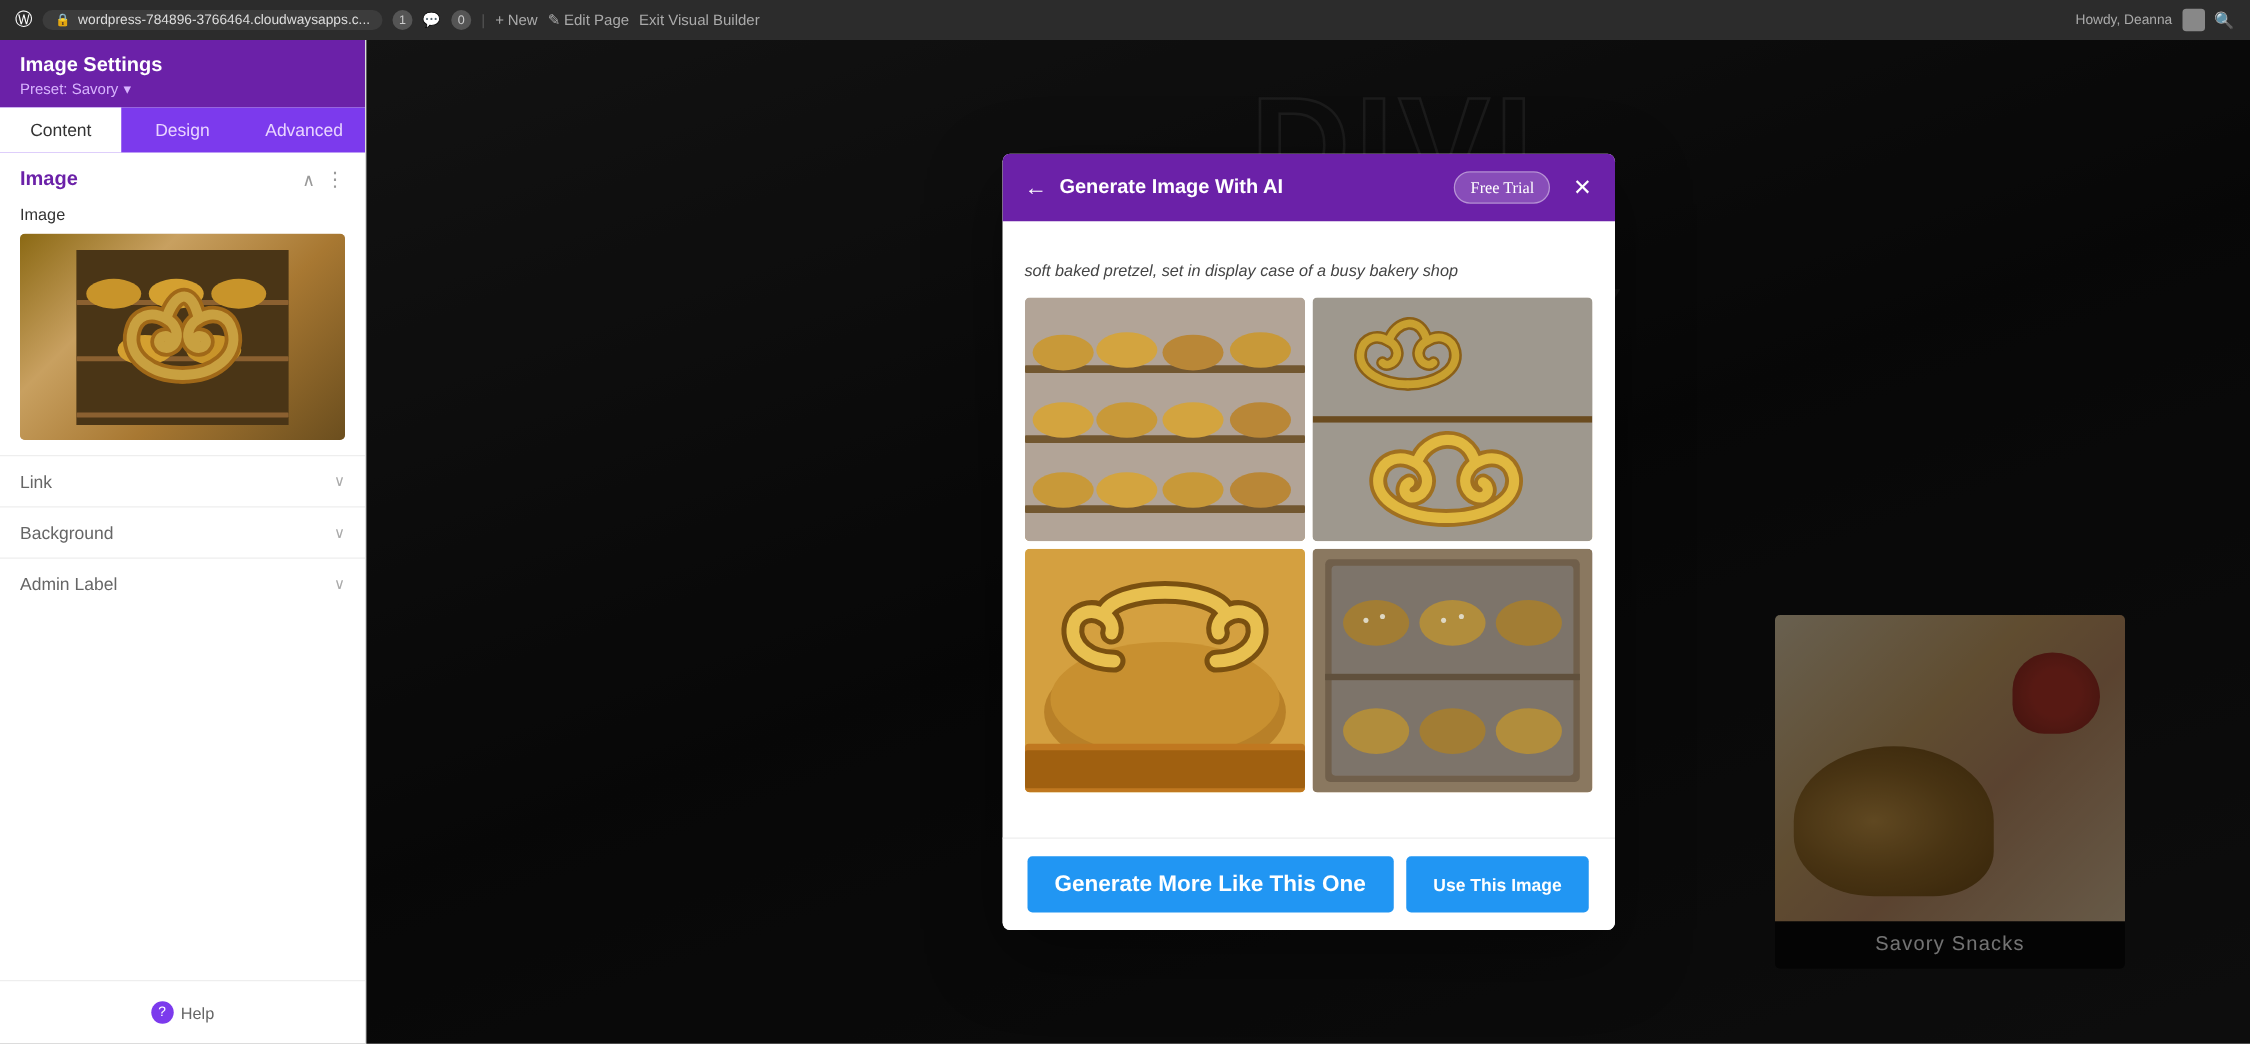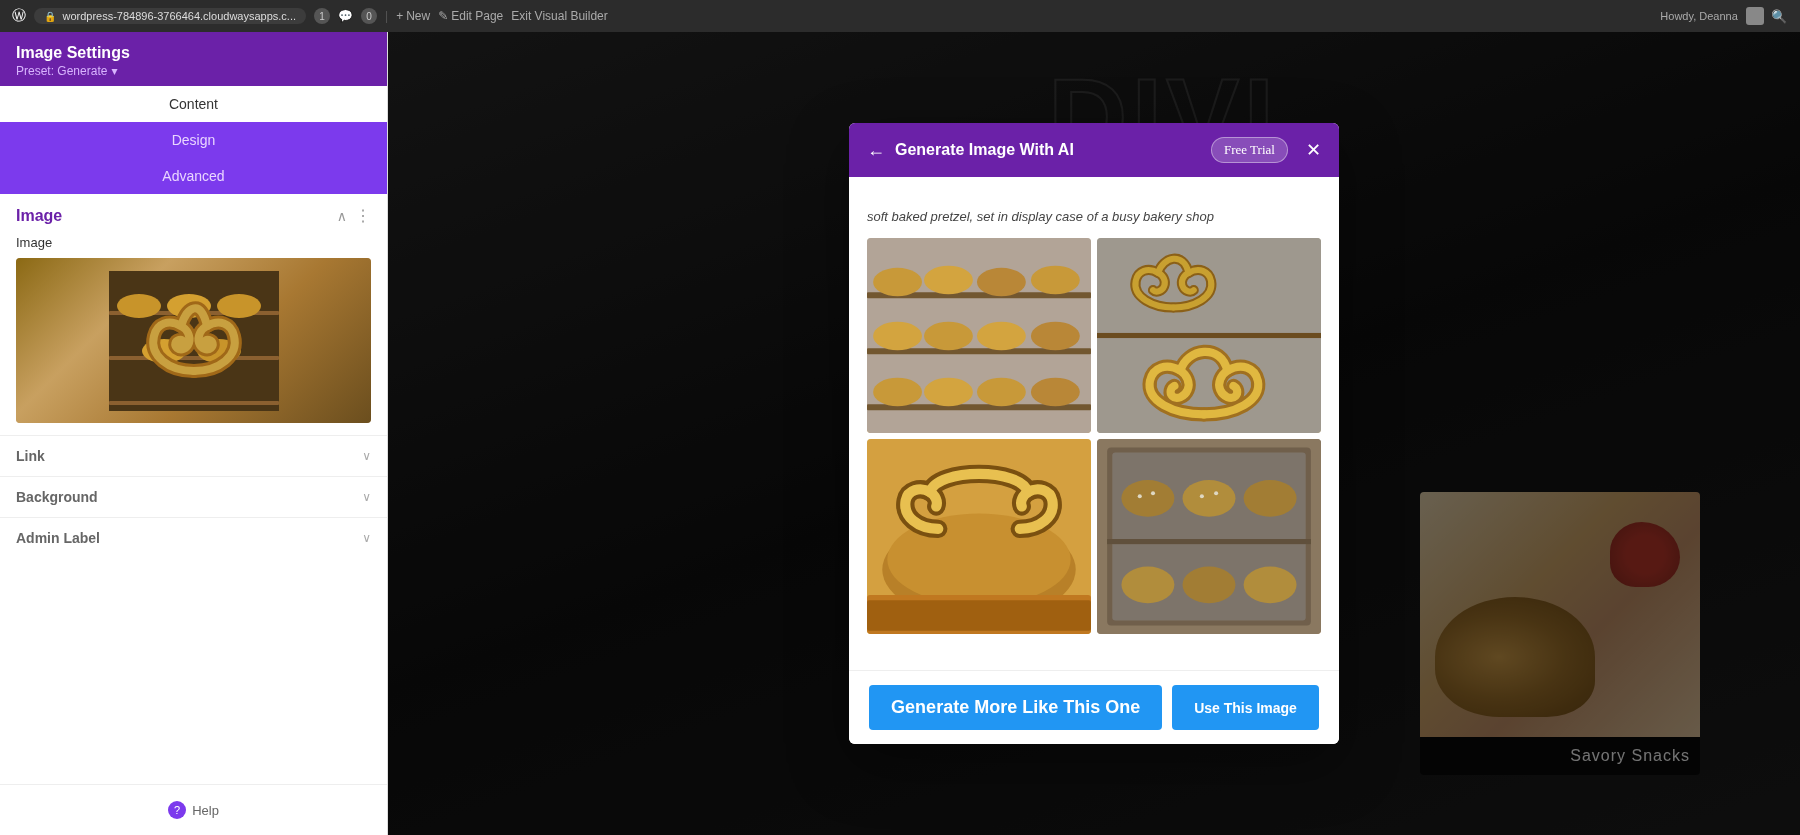--- a/index.html
+++ b/index.html
@@ -56,21 +56,21 @@
 
     
     .main-layout {
       display: flex;
       flex: 1;
       overflow: hidden;
     }
 
     
     .sidebar {
-      width: 388px;
+      width: 293px;
       background: #fff;
       display: flex;
       flex-direction: column;
       border-right: 1px solid #ddd;
       flex-shrink: 0;
       z-index: 10;
     }
     .sidebar-header {
       background: #6b21a8;
       padding: 12px 16px 8px;
@@ -85,21 +85,20 @@
       color: #d8b4fe;
       display: flex;
       align-items: center;
       gap: 4px;
       cursor: pointer;
       margin-top: 2px;
     }
     .sidebar-tabs {
       display: flex;
       background: #7c3aed;
-      flex-direction: column;
     }
     .sidebar-tab {
       flex: 1;
       padding: 10px 0;
       text-align: center;
       color: #e9d5ff;
       font-size: 14px;
       cursor: pointer;
     }
     .sidebar-tab.active {
@@ -175,21 +174,20 @@
       padding: 12px 16px;
       border-top: 1px solid #eee;
       display: flex;
       align-items: center;
       justify-content: space-between;
       cursor: pointer;
     }
     .collapsible-section .label {
       font-size: 14px;
       color: #666;
-      font-weight: bold;
     }
     .collapsible-section .chevron { color: #aaa; font-size: 12px; }
 
     .sidebar-footer {
       margin-top: auto;
       padding: 16px;
       border-top: 1px solid #eee;
       display: flex;
       align-items: center;
       justify-content: center;
@@ -278,21 +276,21 @@
     .pretzel-large {
       position: absolute;
       bottom: 20px; left: 15px;
       width: 160px; height: 120px;
       background: radial-gradient(ellipse at 40% 50%, #d4a04a 0%, #a0722a 50%, #7a5218 100%);
       border-radius: 50% 50% 30% 40%;
     }
     .savory-label {
       background: rgba(0,0,0,0.6);
       color: #fff;
-      text-align: right;
+      text-align: center;
       padding: 10px;
       font-size: 16px;
       letter-spacing: 1px;
       border-radius: 0 0 4px 4px;
     }
 
     
     .modal-overlay {
       position: absolute;
       inset: 0;
@@ -445,21 +443,21 @@
   <span class="avatar"></span>
   <span class="search-icon">🔍</span>
 </div>
 
 <div class="main-layout">
 
   <div class="sidebar">
     <div class="sidebar-header">
       <div class="title">Image Settings</div>
       <div class="preset">
-        <span>Preset: Generate</span>
+        <span>Preset: Savory</span>
         <span>▾</span>
       </div>
     </div>
     <div class="sidebar-tabs">
       <div class="sidebar-tab active">
         <span>Content</span>
       </div>
       <div class="sidebar-tab">
         <span>Design</span>
       </div>

